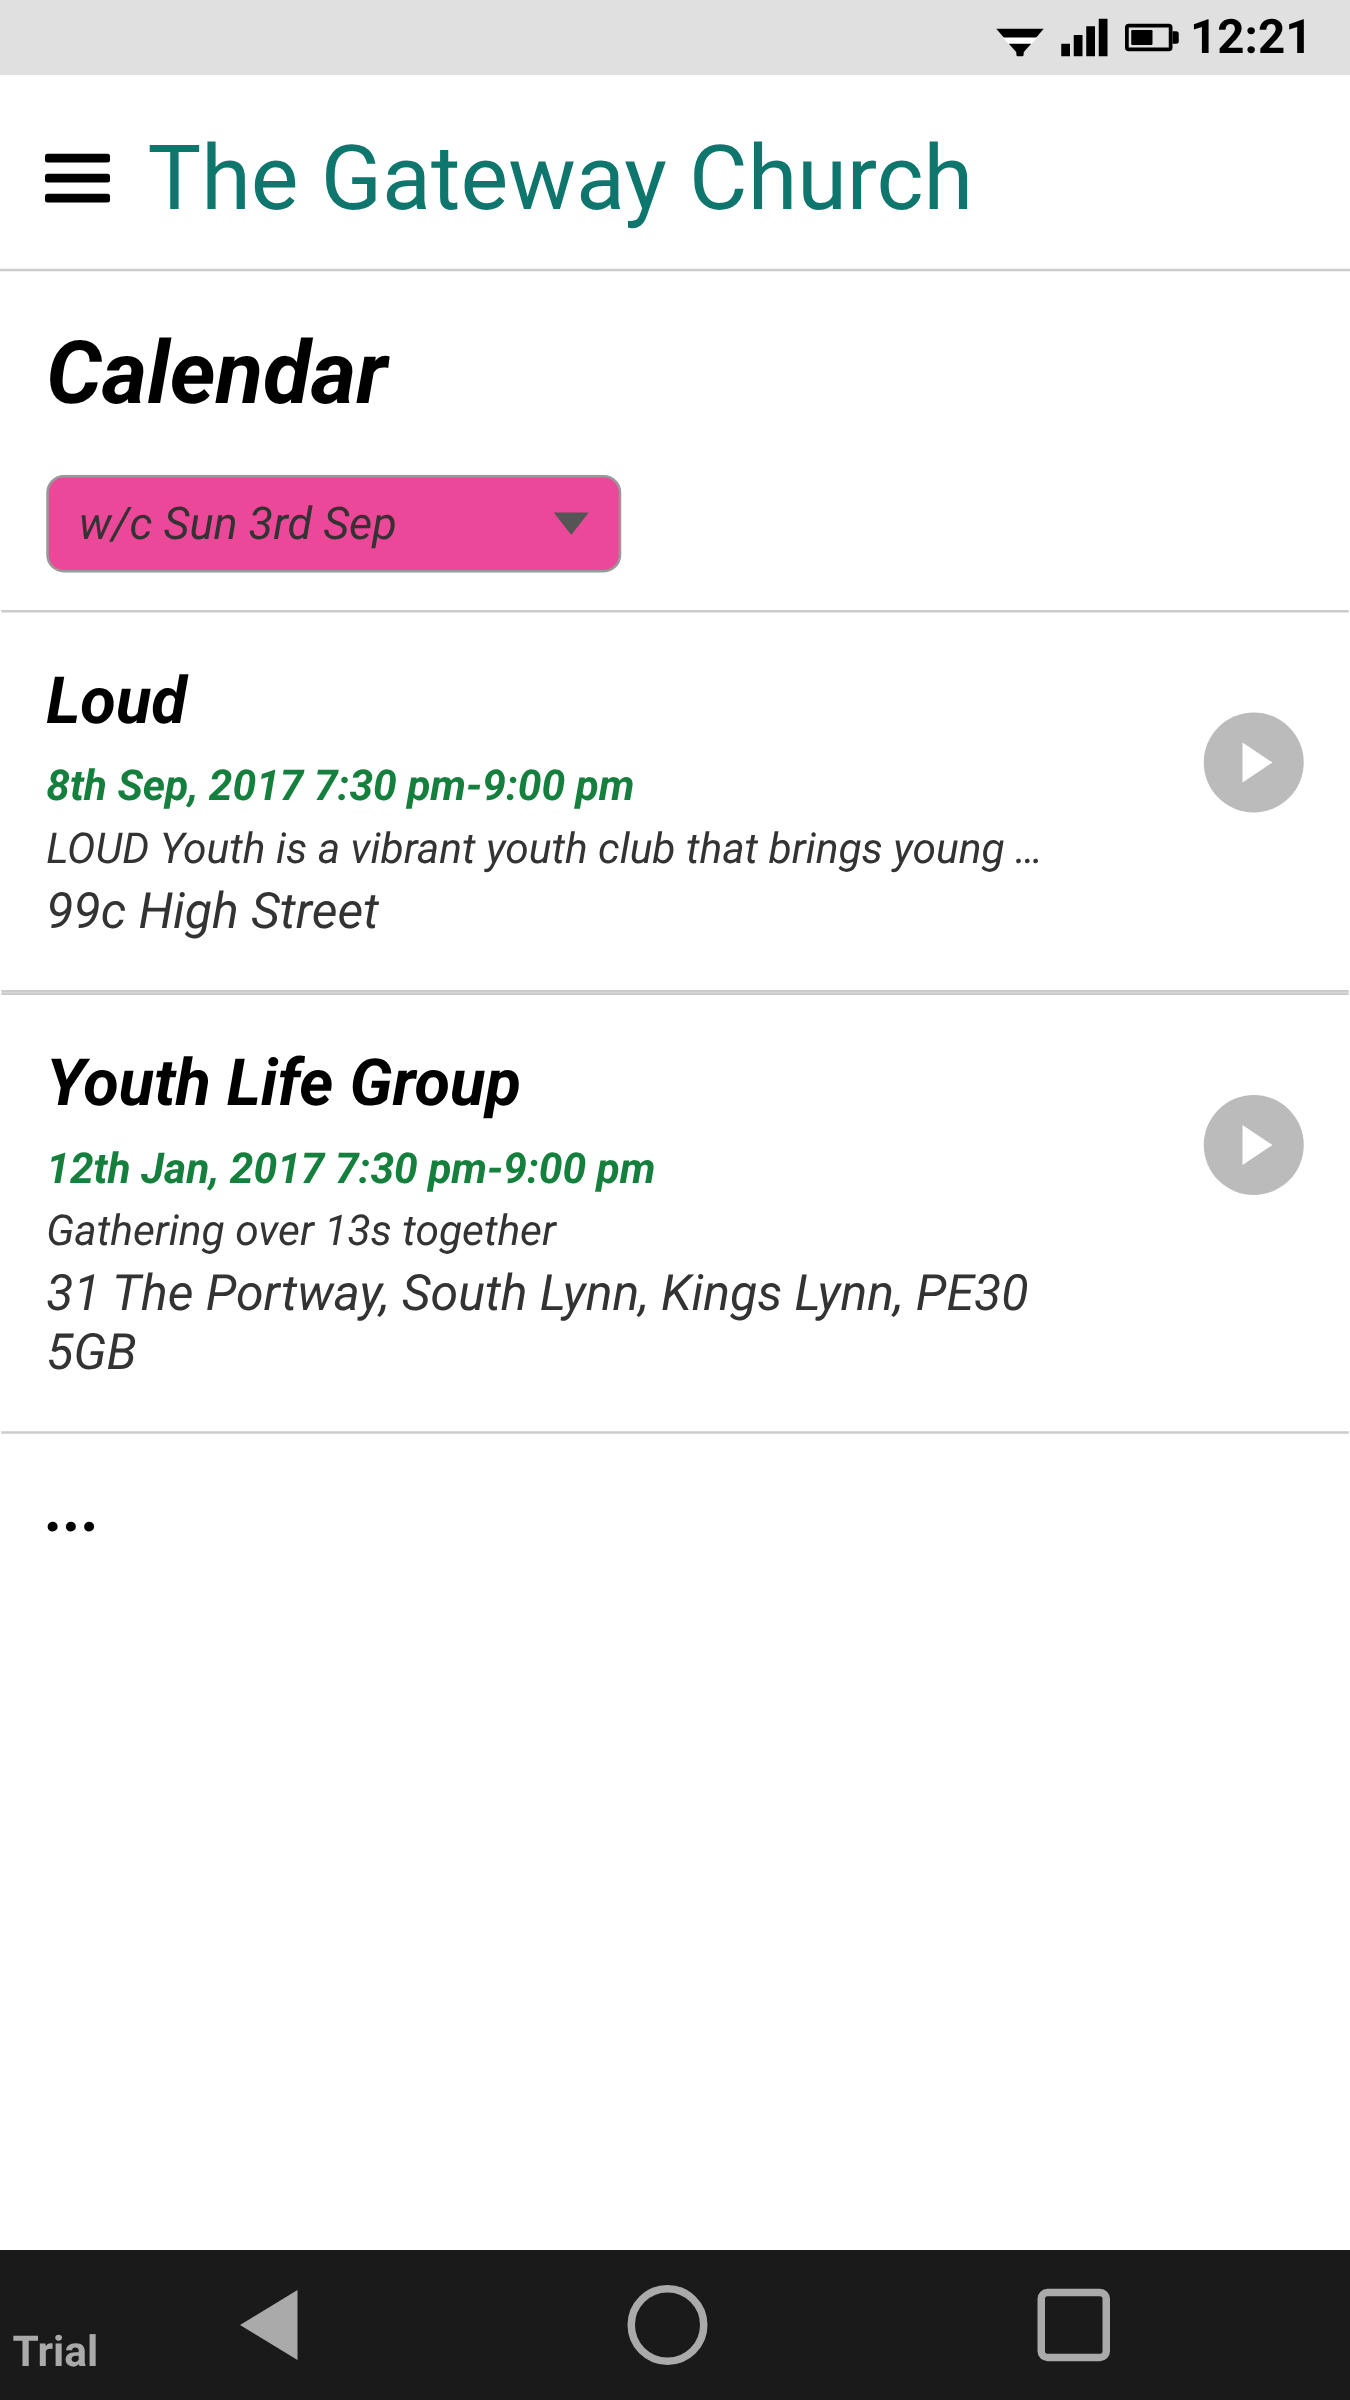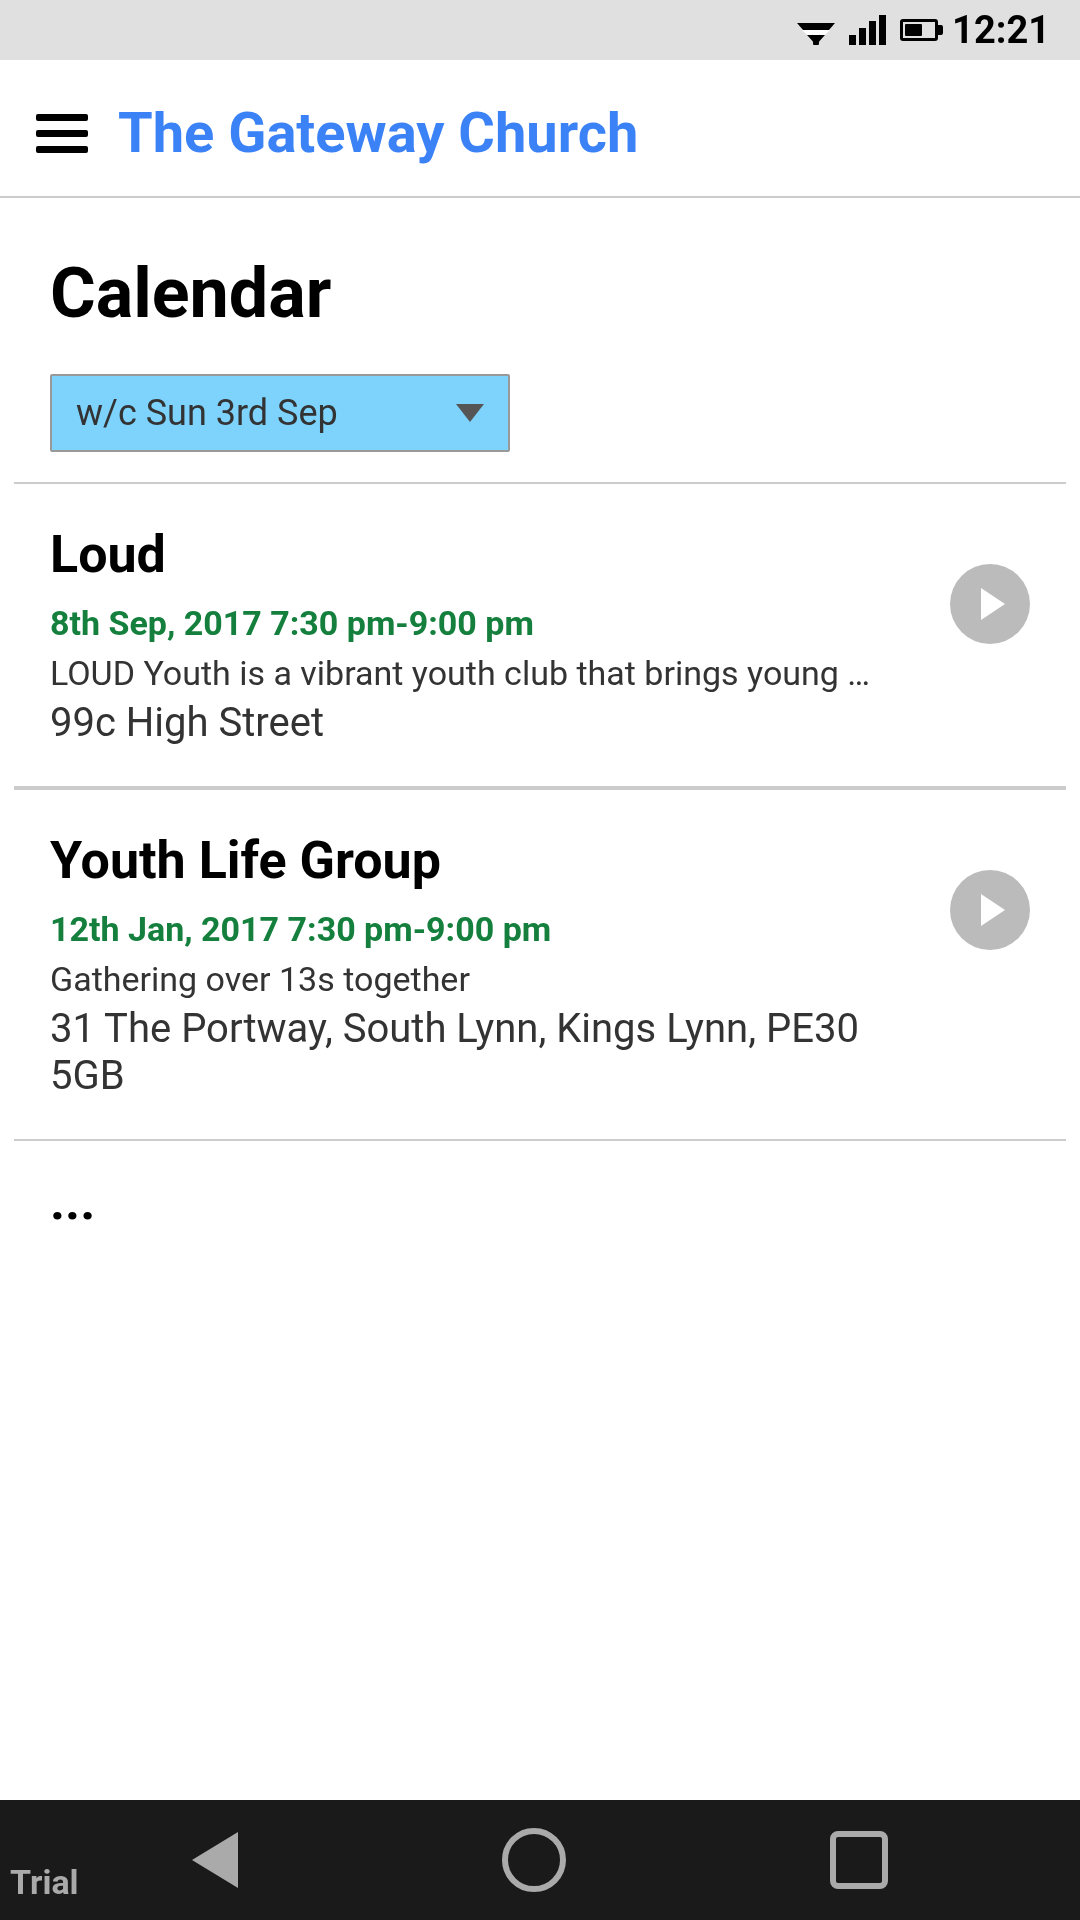--- a/index.html
+++ b/index.html
@@ -61,58 +61,59 @@
 
     .hamburger-icon span {
       display: block;
       width: 52px;
       height: 7px;
       background: #000;
       border-radius: 2px;
     }
 
     .app-title {
-      font-size: 56px;
-      font-weight: bold;
-      color: #3b82f6;
+      font-size: 72px;
+      font-weight: normal;
+      color: #0f766e;
     }
 
     
     .divider {
       width: 100%;
       height: 2px;
       background: #ccc;
     }
 
     
     .main-content {
       flex: 1;
-      padding: 14px;
+      padding: 1px;
+      font-style: italic;
     }
 
     .page-title {
       font-size: 70px;
       font-weight: bold;
       color: #000;
       padding: 40px 36px 0 36px;
     }
 
     
     .week-selector-wrap {
       padding: 40px 36px 30px 36px;
     }
 
     .week-selector {
       display: inline-flex;
       align-items: center;
       justify-content: space-between;
       border: 2px solid #999;
-      border-radius: 2px;
+      border-radius: 14px;
       padding: 16px 24px;
-      background: #7dd3fc;
+      background: #ec4899;
       cursor: pointer;
       width: 460px;
     }
 
     .week-selector-label {
       font-size: 36px;
       color: #333;
     }
 
     .chevron-down {

